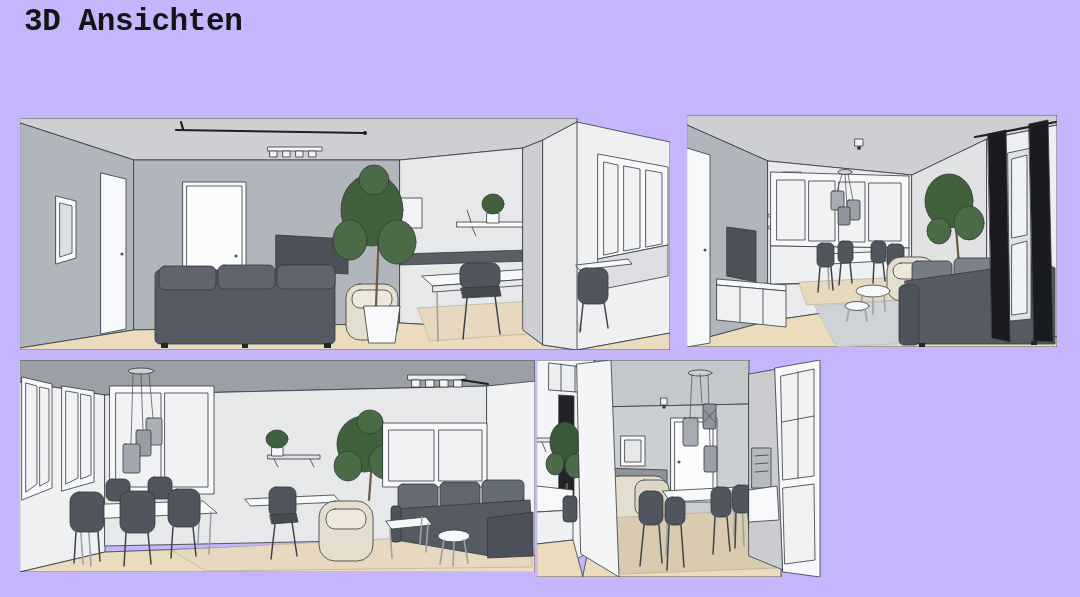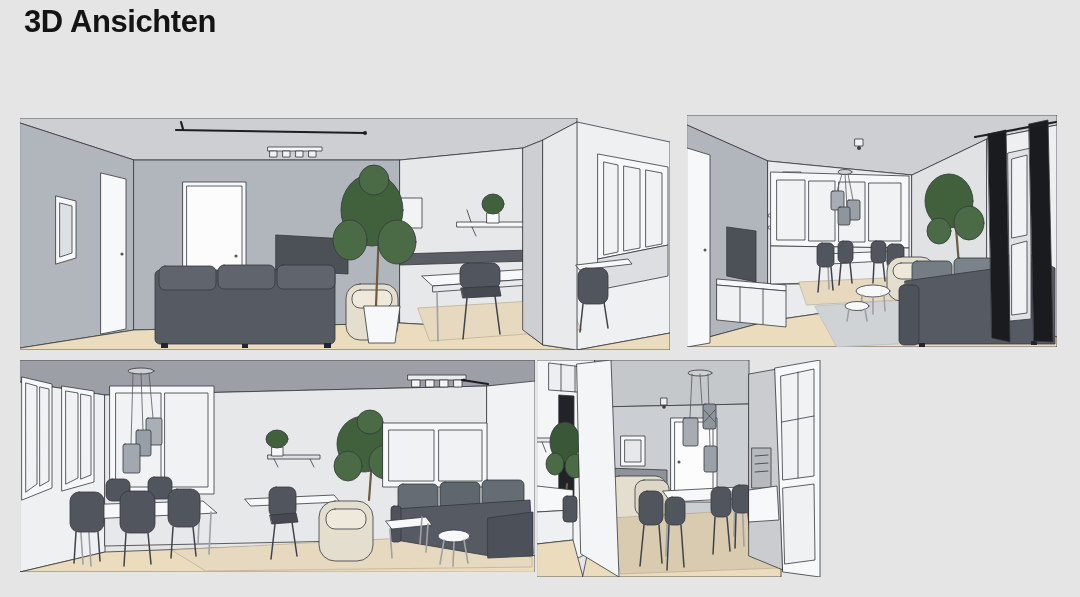--- a/index.html
+++ b/index.html
@@ -3,22 +3,22 @@
 <meta charset="utf-8">
 <style>
   :root{
     --wall-gray:#b1b5bc; --wall-light:#e6e8ea; --ceiling-light:#cdcfd2; --ceiling-dark:#9ca0a6;
     --floor-wood:#ecdcbe; --sofa-dark:#565b63; --chair-dark:#51565e; --cushion-gray:#757c84;
     --white-surface:#f7f8f9; --glass-pane:#f0f2f4; --plant-dark:#41603c; --plant-light:#4a6b45;
     --beige-fabric:#e4decf; --rug-beige:#e6d9c0; --rug-gray:#cfd3d6; --tv-screen:#4c5158;
     --curtain-black:#1a1b1e; --sketch-line:#35383d; --title-color:#141414;
   }
   html,body{margin:0;padding:0;background:#fff}
-  .canvas{position:relative;width:1080px;height:597px;background:#e5e5e5;overflow:hidden;
-          font-family:Liberation Sans, sans-serif}
+  .canvas{position:relative;width:1080px;height:597px;background:#c4b5fd;overflow:hidden;
+          font-family:Liberation Mono, monospace}
   .title{position:absolute;left:24px;top:4px;margin:0;font-size:31px;font-weight:700;
          color:var(--title-color);letter-spacing:-.4px}
   figure.view{position:absolute;margin:0;padding:0}
   .v1{left:20px;top:118px;width:650px;height:232px}
   .v2{left:687px;top:115px;width:370px;height:232px}
   .v3{left:20px;top:360px;width:515px;height:212px}
   .v4{left:537px;top:360px;width:285px;height:217px}
   .view svg{display:block;width:100%;height:100%}
   svg *{stroke:var(--sketch-line);stroke-width:.8;stroke-linejoin:round;stroke-linecap:round}
   .f-wall{fill:var(--wall-gray)} .f-wallL{fill:var(--wall-light)} .f-ceil{fill:var(--ceiling-light)}

